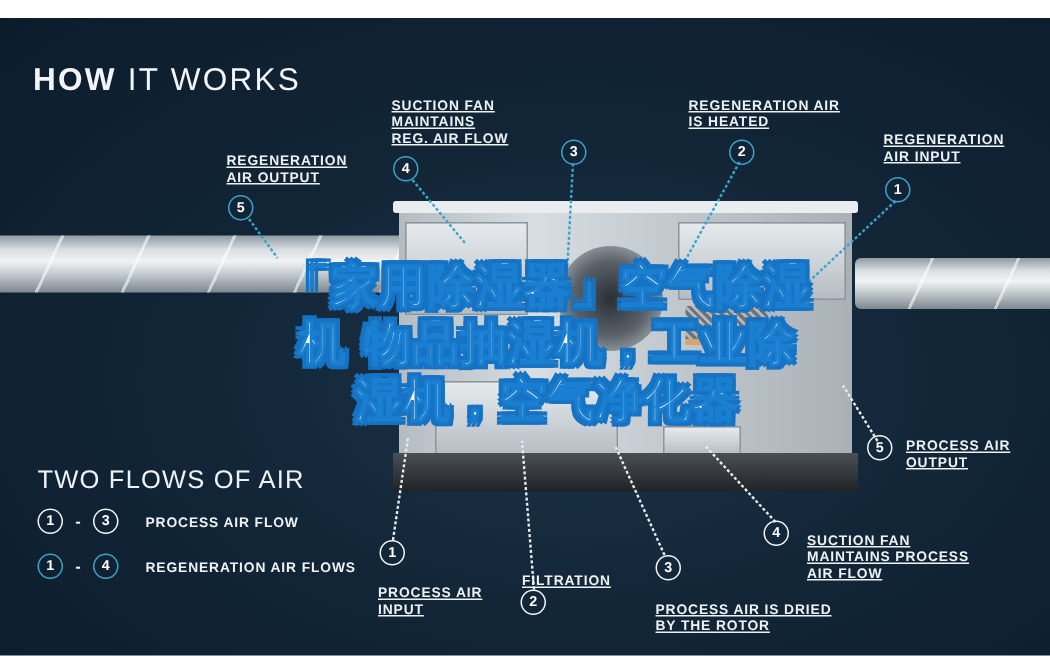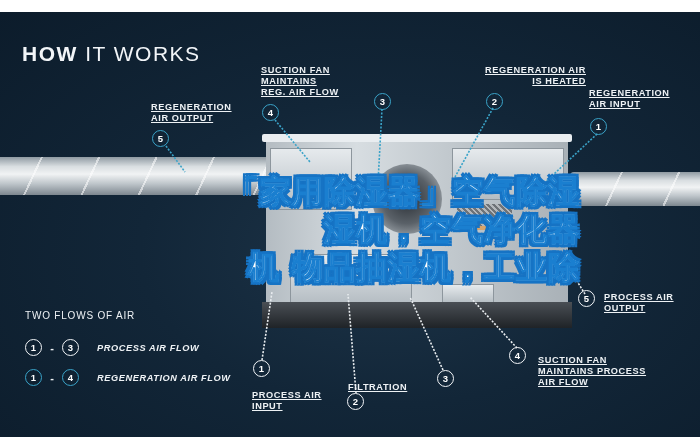--- a/index.html
+++ b/index.html
@@ -41,32 +41,32 @@
     background: linear-gradient(90deg,#b4bcc2 0%,#d7dde1 30%,#c2c9ce 60%,#a9b1b7 100%); }
   .m-panel { position:absolute; background: linear-gradient(180deg,#e6eaed,#b5bdc3); border:1px solid #8d969d; }
   .m-base { position:absolute; left:0; top:168px; width:310px; height:26px;
     background: linear-gradient(180deg,#4a4f55,#1f2327); }
   .m-filter { position:absolute; background: repeating-linear-gradient(45deg,#6e7378 0 2px,#b3b7bb 2px 4px); border-bottom:4px solid #d9a46a; }
   .m-rotor { position:absolute; border-radius:50%; background: radial-gradient(circle,#2a2f35 0%,#5a6168 50%,#c9d0d5 100%); }
   svg.leaders { position:absolute; left:0; top:0; width:700px; height:437px; pointer-events:none; }
   .overlay {
     position:absolute; left:150px; top:160px; width:430px;
     color:#ffffff; font-family:"DejaVu Sans", sans-serif; font-weight:700;
-    font-size:31px; line-height:38px; text-align:right; letter-spacing:1px;
+    font-size:31px; line-height:38px; text-align:center; letter-spacing:1px;
     -webkit-text-stroke: 1px #1a7fd0;
     text-shadow: 3px 0 0 #1673c4, -3px 0 0 #1673c4, 0 3px 0 #1673c4, 0 -3px 0 #1673c4,
                  3px 3px 0 #1673c4, -3px -3px 0 #1673c4, 3px -3px 0 #1673c4, -3px 3px 0 #1673c4;
   }
-  .legend-title { position:absolute; left:25px; top:298px; color:#eef2f5; font-size:10px; letter-spacing:0.8px; }
+  .legend-title { position:absolute; left:25px; top:298px; color:#eef2f5; font-size:17px; letter-spacing:0.8px; }
   .legend-row { position:absolute; left:25px; display:flex; align-items:center; gap:6px; }
   .legend-row .n { width:17px; height:17px; border-radius:50%; border:1.6px solid #f2f5f8; box-sizing:border-box;
     color:#fff; font-size:9.5px; font-weight:700; display:flex; align-items:center; justify-content:center; }
   .legend-row.regen .n { border-color:#3aa3c8; }
   .legend-row .dash { color:#eef2f5; font-size:11px; font-weight:700; width:8px; text-align:center; }
-  .legend-row .txt { color:#eef2f5; font-size:9.2px; font-weight:700; letter-spacing:0.6px; margin-left:12px;font-style:italic; }
+  .legend-row .txt { color:#eef2f5; font-size:9.2px; font-weight:700; letter-spacing:0.6px; margin-left:12px; }
 </style>
 </head>
 <body>
 
 <div id="stage">
 
   <div class="title"><b>HOW</b><span> IT WORKS</span></div>
 
   <div class="duct" style="left:-10px; top:145px; width:290px;">
       <div class="duct-stripes"></div>
@@ -108,37 +108,39 @@
 AIR OUTPUT</div>
   <div class="num" style="left:152px; top:118px;">5</div>
 
   <div class="lbl" style="left:261px; top:53px;">SUCTION FAN
 MAINTAINS
 REG. AIR FLOW</div>
   <div class="num" style="left:262px; top:92px;">4</div>
 
   <div class="num" style="left:374px; top:81px;">3</div>
 
-  <div class="lbl" style="left:485px; top:53px;text-align:right;">REGENERATION AIR
+  <div class="lbl" style="left:459px; top:53px;">REGENERATION AIR
 IS HEATED</div>
   <div class="num" style="left:486px; top:81px;">2</div>
 
   <div class="lbl" style="left:589px; top:76px;">REGENERATION
 AIR INPUT</div>
   <div class="num" style="left:590px; top:106px;">1</div>
 
   <div class="num white" style="left:253px; top:348px;">1</div>
   <div class="lbl" style="left:252px; top:378px;">PROCESS AIR
 INPUT</div>
 
   <div class="num white" style="left:347px; top:381px;">2</div>
 
   <div class="lbl" style="left:348px; top:370px;">FILTRATION</div>
 
   <div class="num white" style="left:437px; top:358px;">3</div>
+  <div class="lbl" style="left:437px; top:389px;">PROCESS AIR IS DRIED
+BY THE ROTOR</div>
 
   <div class="num white" style="left:509px; top:335px;">4</div>
   <div class="lbl" style="left:538px; top:343px;">SUCTION FAN
 MAINTAINS PROCESS
 AIR FLOW</div>
 
   <div class="num white" style="left:578px; top:278px;">5</div>
   <div class="lbl" style="left:604px; top:280px;">PROCESS AIR
 OUTPUT</div>
 
@@ -146,21 +148,21 @@
   <div class="legend-row process" style="top:327px;">
     <span class="n">1</span>
     <span class="dash">-</span>
     <span class="n">3</span>
     <span class="txt">PROCESS AIR FLOW</span>
   </div>
   <div class="legend-row regen" style="top:357px;">
     <span class="n">1</span>
     <span class="dash">-</span>
     <span class="n">4</span>
-    <span class="txt">REGENERATION AIR FLOW</span>
+    <span class="txt">REGENERATION AIR FLOWS</span>
   </div>
 
   <div class="overlay">
     <div>「家用除湿器」空气除湿</div>
+    <div>机  物品抽湿机，工业除</div>
     <div>湿机，空气净化器</div>
-    <div>机  物品抽湿机，工业除</div>
   </div>
 </div>
 
 </body></html>

